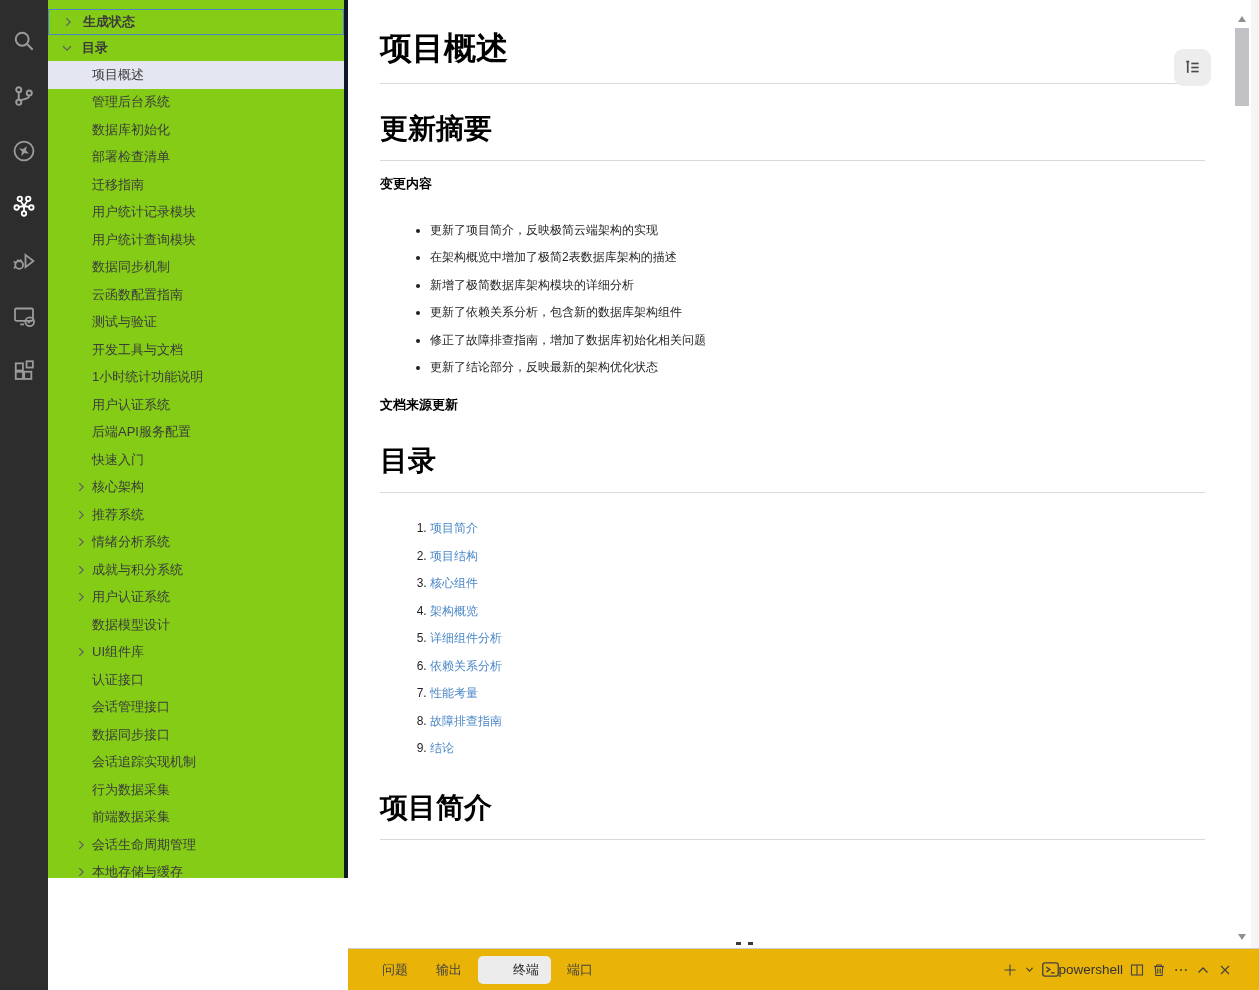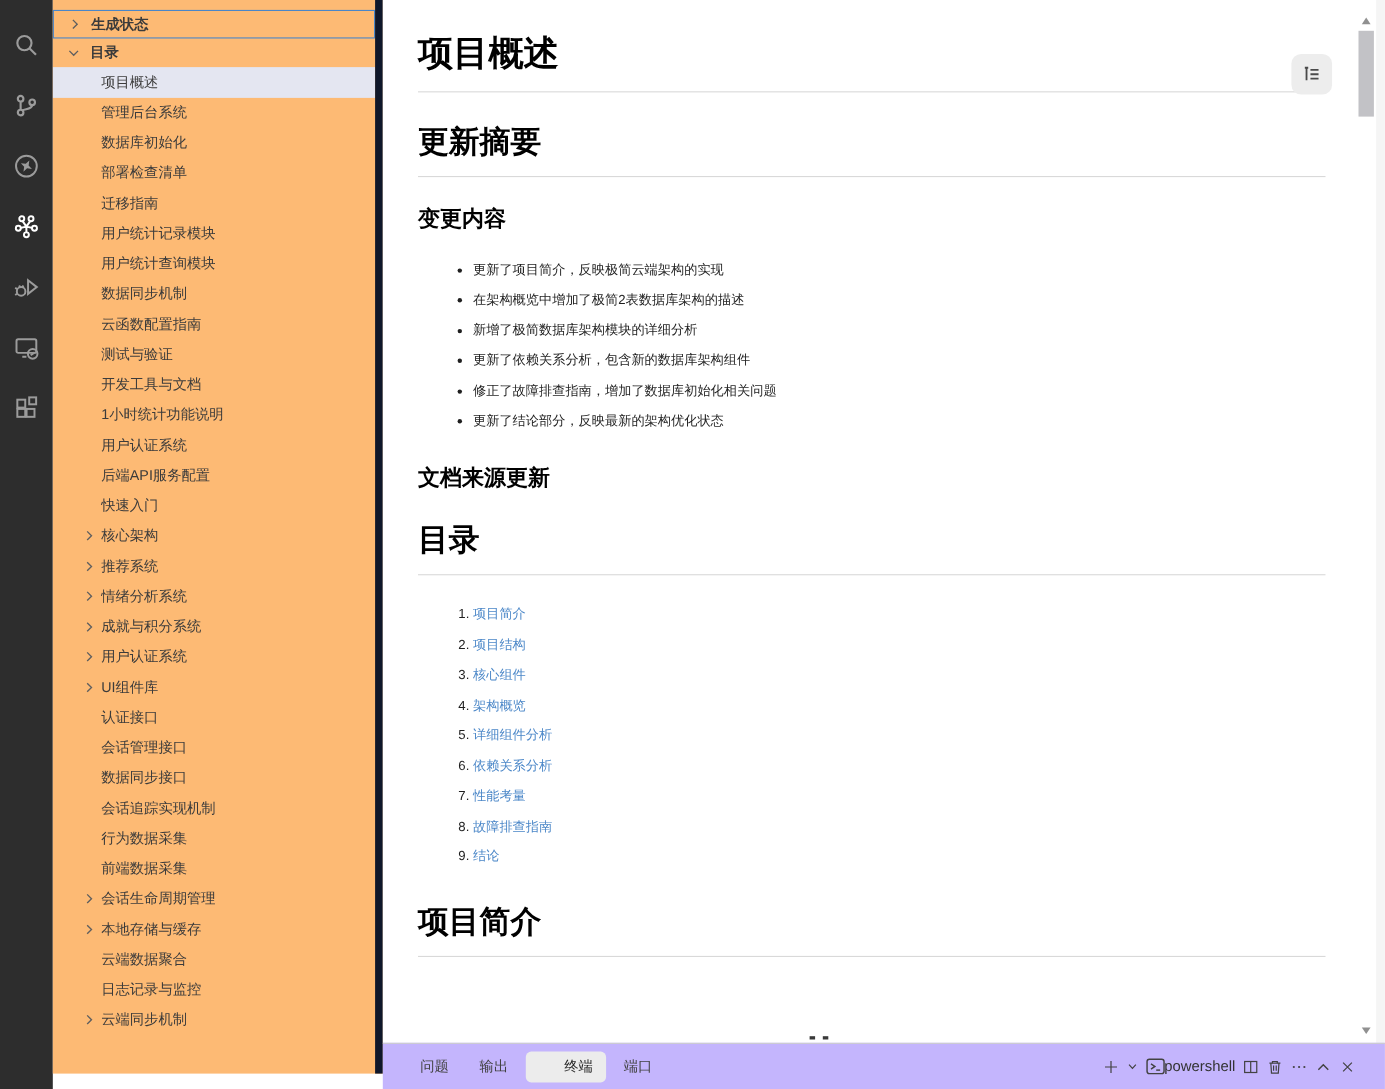--- a/index.html
+++ b/index.html
@@ -15,22 +15,22 @@
     background:#2d2d2d;padding-top:13px;box-sizing:border-box;
   }
   .ab-icon{
     width:48px;height:55px;display:flex;align-items:center;justify-content:center;
     color:#9b9b9b;cursor:pointer;
   }
   .ab-icon.active{color:#ffffff;}
   .ab-icon svg{width:24px;height:24px;}
   
   #sidebar{
-    position:absolute;left:48px;top:0;width:300px;height:976px;
-    background:#fdba74;border-right:7px solid #0f172a;box-sizing:border-box;
+    position:absolute;left:48px;top:0;width:300px;height:878px;
+    background:#84cc16;border-right:4px solid #0f172a;box-sizing:border-box;
     overflow:hidden;
   }
   .section-header{
     height:26px;display:flex;align-items:center;gap:6px;
     padding-left:10px;font-size:13px;font-weight:700;color:#3b3b3b;
     box-sizing:border-box;cursor:pointer;
   }
   .section-header.focused{border:1px solid #4a86c8;}
   .section-header .chev,.row .chev{
     width:18px;height:16px;display:flex;align-items:center;justify-content:center;
@@ -53,21 +53,21 @@
     padding:0 28px 0 32px;overflow:hidden;color:#1f1f1f;
   }
   #doc h1{
     font-size:32px;font-weight:700;color:#000;margin:26px 0 0;
     padding-bottom:12px;border-bottom:1px solid #d9d9d9;line-height:1.4;
   }
   #doc h2{
     font-size:28px;font-weight:700;color:#000;margin:25px 0 0;
     padding-bottom:12px;border-bottom:1px solid #d9d9d9;line-height:1.4;
   }
-  #doc h3{font-size:20px;font-weight:700;color:#000;margin:27px 0 0;line-height:22px;}
+  #doc h3{font-size:13px;font-weight:700;color:#000;margin:12px 0 0;line-height:22px;}
   #doc ul,#doc ol{margin:22px 0 0;padding-left:50px;font-size:12px;line-height:27.5px;color:#1f1f1f;}
   #doc a{color:#4b87c8;text-decoration:none;cursor:pointer;}
   .clip-frag{position:absolute;left:388px;bottom:3px;display:flex;gap:7px;}
   .clip-frag span{width:5px;height:3px;background:#3a3a3a;display:block;}
   
   #outline-btn{
     position:absolute;left:826px;top:49px;width:37px;height:37px;border:none;
     border-radius:9px;background:#ededed;display:flex;align-items:center;justify-content:center;
     color:#4a4a4a;cursor:pointer;padding:0;
   }
@@ -75,21 +75,21 @@
   
   #scrollbar{position:absolute;right:8px;top:0;width:18px;height:948px;background:#ffffff;}
   #scroll-thumb{position:absolute;left:2px;right:2px;top:28px;height:78px;background:#c2c2c6;cursor:pointer;}
   .scroll-arrow{position:absolute;left:50%;transform:translateX(-50%);width:0;height:0;
     border-left:4.5px solid transparent;border-right:4.5px solid transparent;cursor:pointer;}
   .scroll-arrow.up{top:16px;border-bottom:6px solid #909090;}
   .scroll-arrow.down{bottom:8px;border-top:6px solid #909090;}
   #gutter{position:absolute;right:0;top:0;width:8px;height:948px;background:#f5f5f5;}
   
   #panel{
-    position:absolute;left:348px;top:948px;width:911px;height:42px;background:#c4b5fd;
+    position:absolute;left:348px;top:948px;width:911px;height:42px;background:#eab308;
     border-top:1px solid #cecece;box-sizing:border-box;
     display:flex;align-items:center;justify-content:space-between;
     padding:0 26px 0 22px;
   }
   #panel-tabs{display:flex;align-items:center;gap:4px;}
   .panel-tab{
     padding:5px 12px;font-size:13px;color:#424242;border-radius:5px;cursor:pointer;
   }
   .panel-tab.active{background:#ececec;color:#1f1f1f;padding-left:35px;}
   #panel-controls{display:flex;align-items:center;gap:6px;color:#424242;}
@@ -271,20 +271,24 @@
         </span>
         <span>成就与积分系统</span>
       </div>
       <div class="row">
         <span class="chev-slot">
           <svg viewBox="0 0 16 16" fill="none" stroke="currentColor" stroke-width="1.4" width="14" height="14">
             <polyline points="6 3.5 10.5 8 6 12.5"></polyline>
           </svg>
         </span>
         <span>用户认证系统</span>
+      </div>
+      <div class="row">
+        <span class="chev-slot"></span>
+        <span>数据模型设计</span>
       </div>
       <div class="row">
         <span class="chev-slot">
           <svg viewBox="0 0 16 16" fill="none" stroke="currentColor" stroke-width="1.4" width="14" height="14">
             <polyline points="6 3.5 10.5 8 6 12.5"></polyline>
           </svg>
         </span>
         <span>UI组件库</span>
       </div>
       <div class="row">

